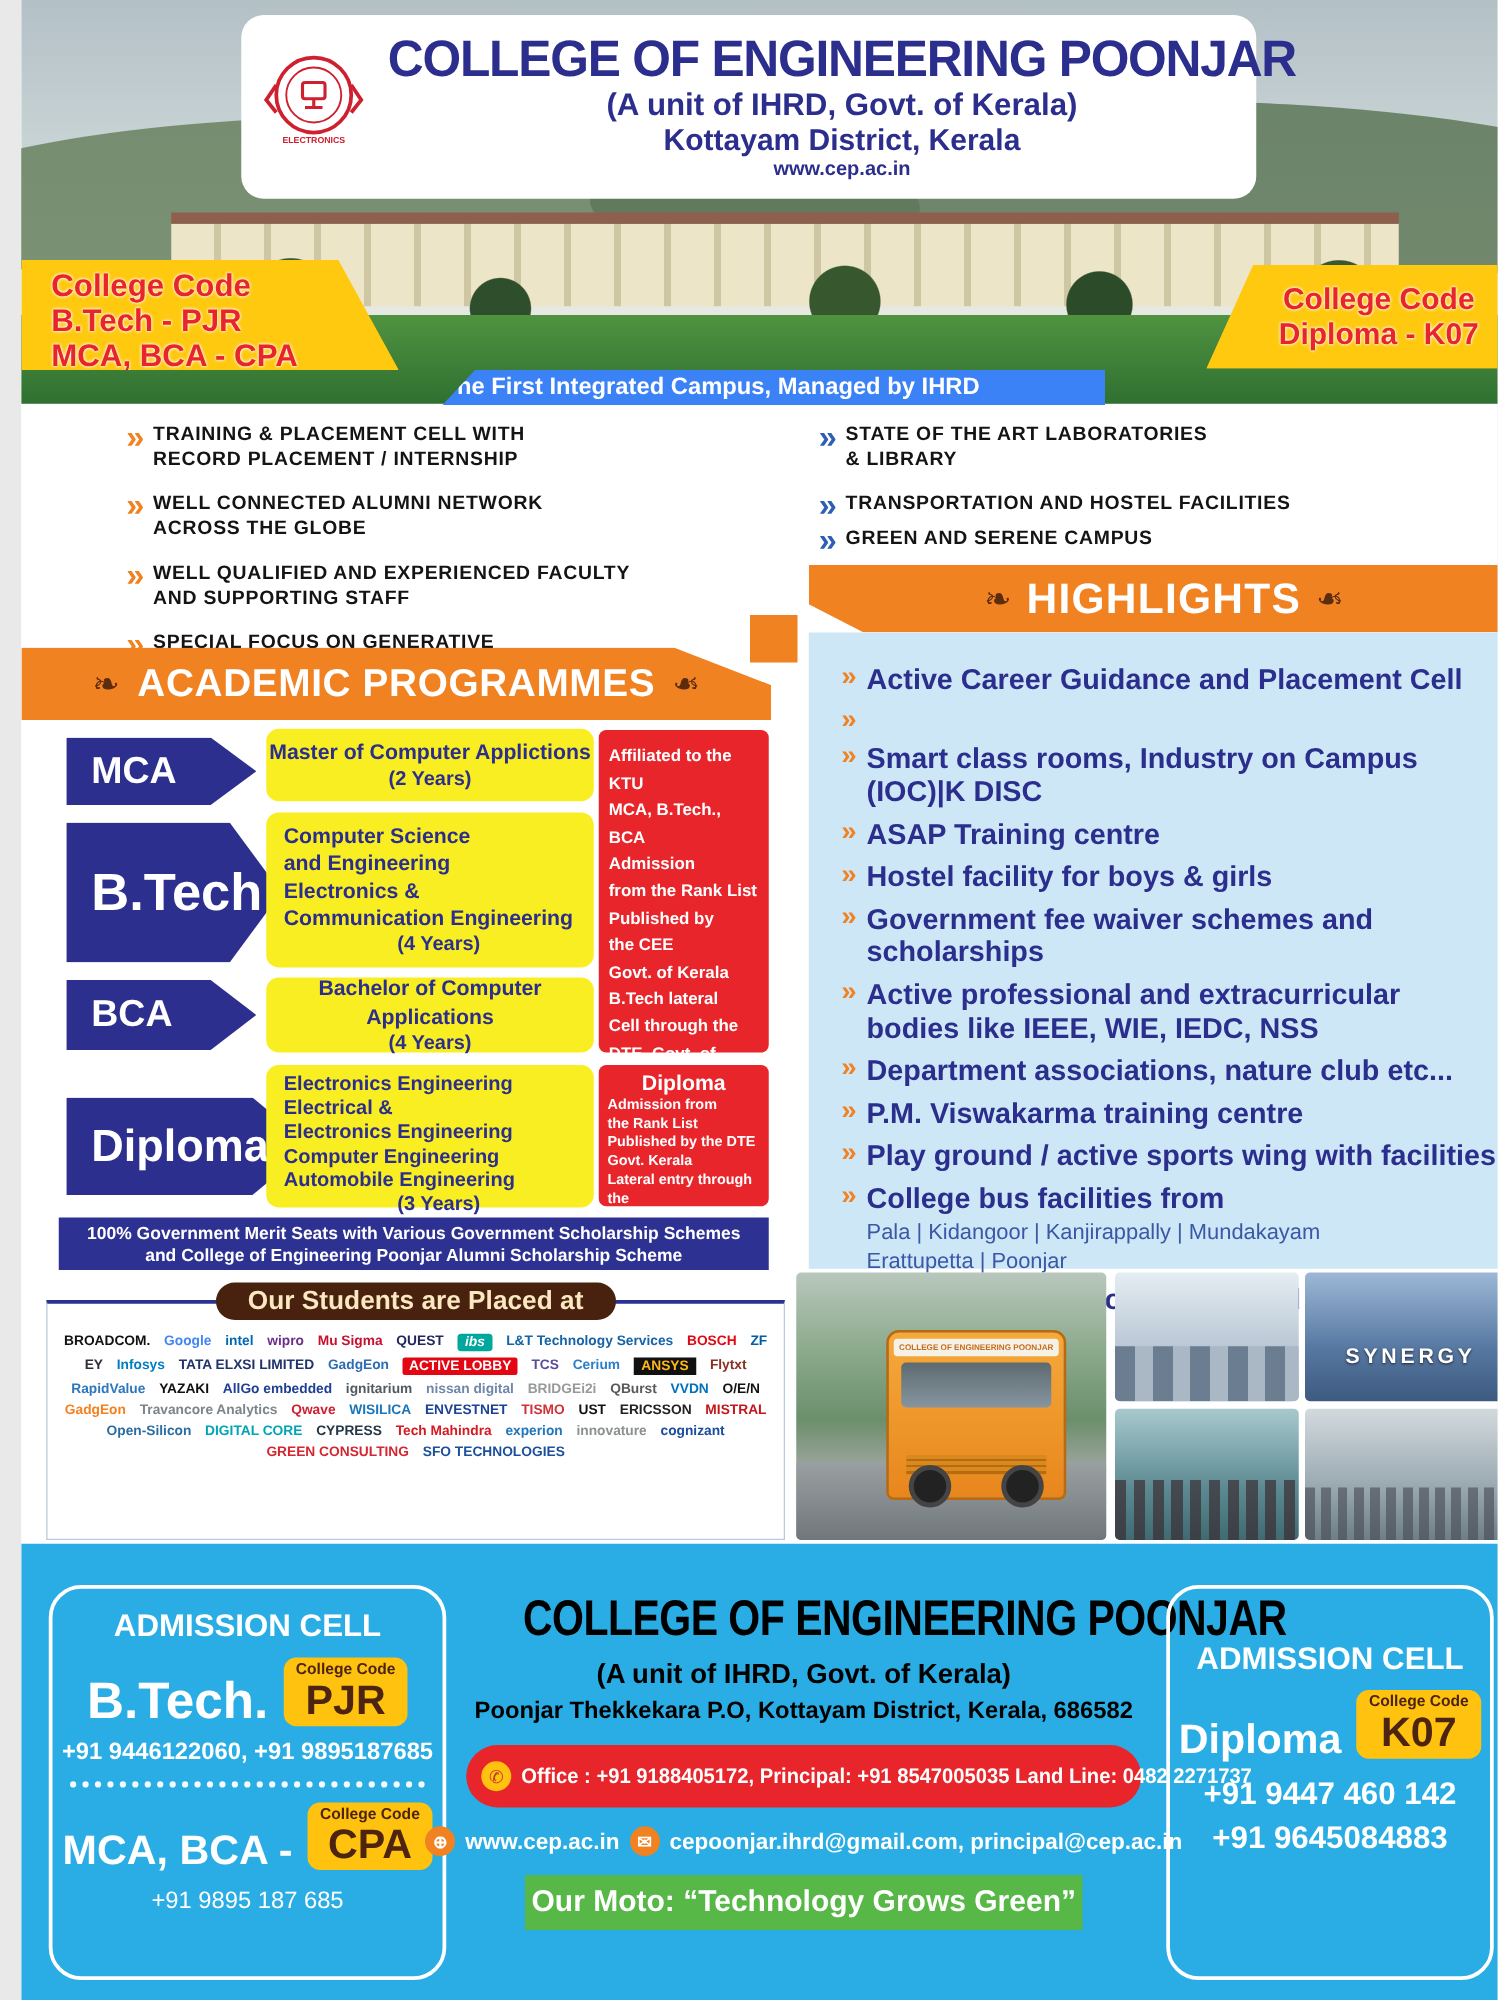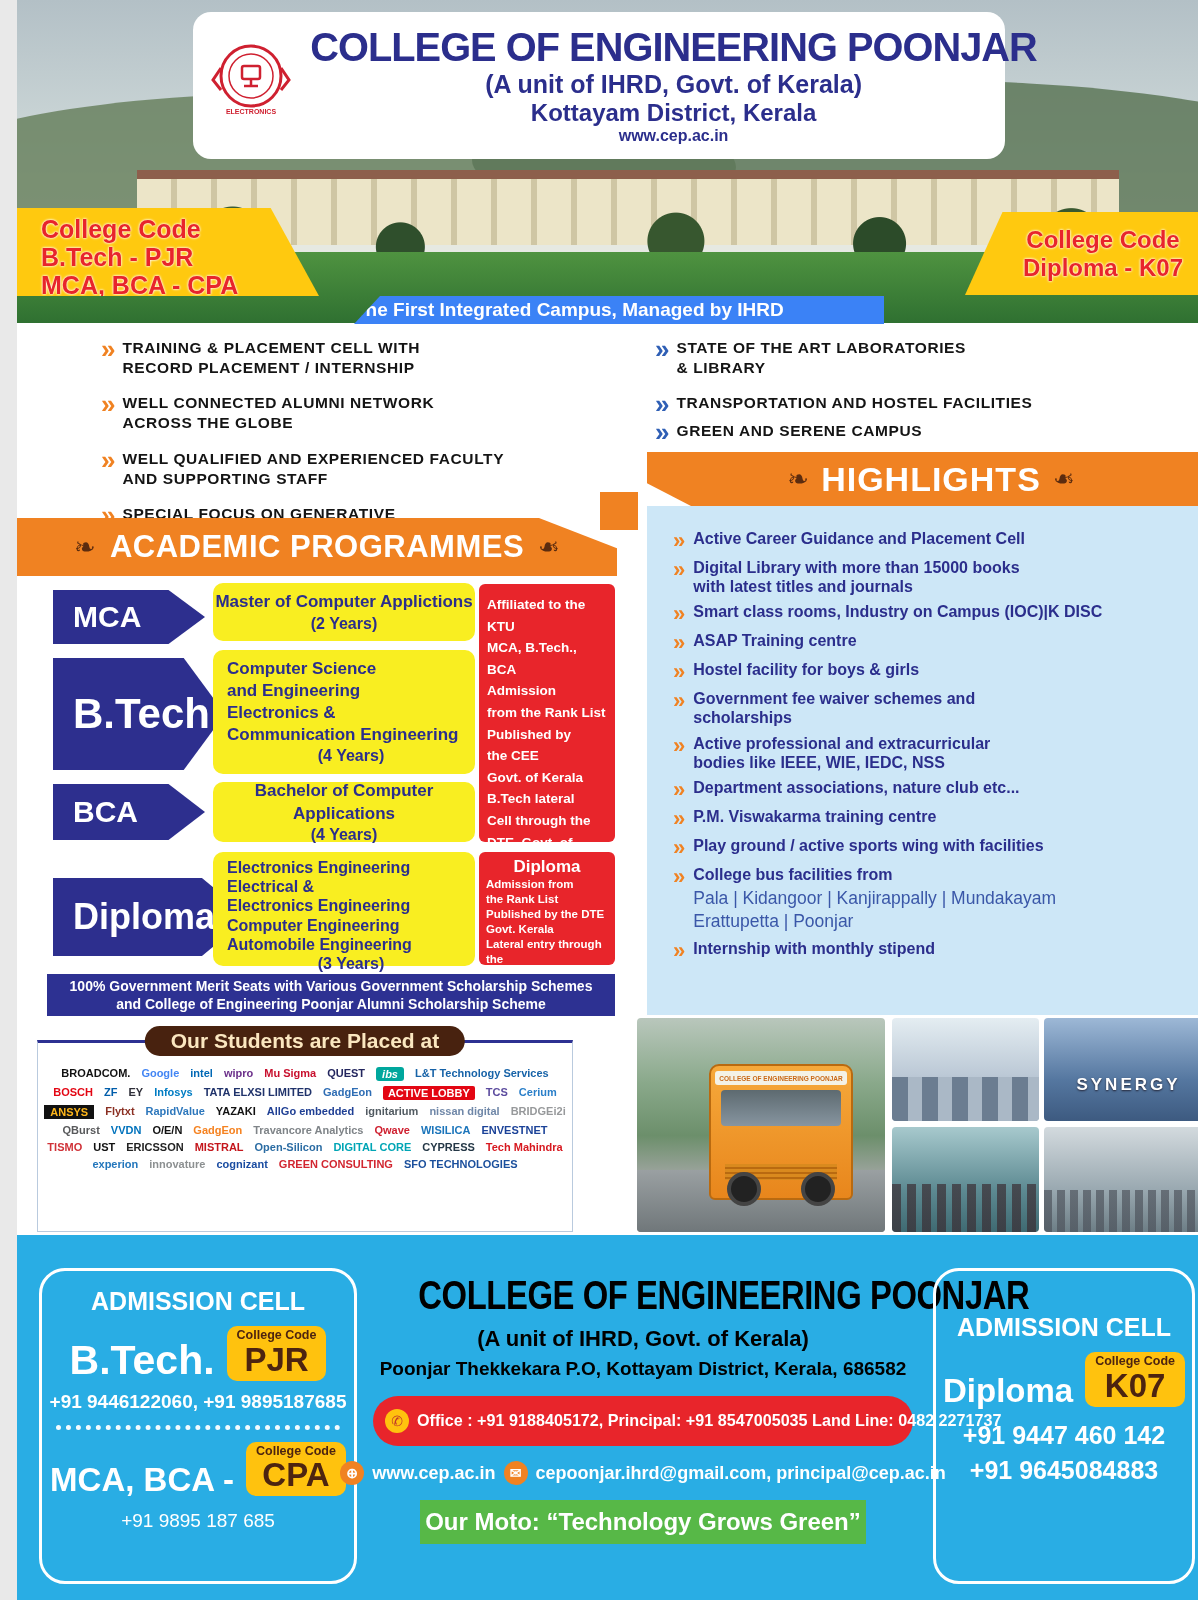--- a/index.html
+++ b/index.html
@@ -103,25 +103,25 @@
   
   .hl-bar{position:absolute;left:630px;top:452px;width:568px;height:54px;background:#f08222;
           clip-path:polygon(0 0,100% 0,100% 100%,44px 100%,0 58%);
           display:flex;align-items:center;justify-content:center;gap:12px;}
   .hl-bar .t{color:#fff;font-size:34px;font-weight:900;letter-spacing:1px;}
   .sq{position:absolute;left:583px;top:492px;width:38px;height:38px;background:#f08222;}
   .hl-panel{position:absolute;left:630px;top:506px;width:568px;height:509px;background:#cde7f7;
             padding:24px 8px 0 26px;box-sizing:border-box;}
   .hl{display:flex;gap:10px;margin-bottom:7px;}
   .hl .mark{color:#f08222;font-size:22px;font-weight:900;line-height:1;letter-spacing:-2px;flex:0 0 auto;}
-  .hl .txt{color:#2b2e8c;font-weight:800;font-size:16px;line-height:1.17;white-space:pre-line;}
+  .hl .txt{color:#2b2e8c;font-weight:800;font-size:23px;line-height:1.17;white-space:pre-line;}
   .hl .sub{color:#3a57a8;font-weight:500;font-size:17.5px;line-height:1.3;white-space:pre-line;margin-top:2px;}
 
   
-  .placed{position:absolute;left:20px;top:1040px;width:536px;height:192px;background:#fff;
+  .placed{position:absolute;left:20px;top:1040px;width:591px;height:192px;background:#fff;
           border:1px solid #b9cade;border-top:3px solid #2d3192;box-sizing:border-box;}
   .placed-pill{position:absolute;left:50%;top:-17px;transform:translateX(-50%);background:#48220f;
                color:#fbe7c0;font-weight:800;font-size:21px;padding:3px 26px;border-radius:17px;
                white-space:nowrap;}
   .logo-grid{display:flex;flex-wrap:wrap;align-items:flex-start;justify-content:center;gap:5px 11px;
              padding:24px 6px 4px;}
   .logo{font-weight:800;font-size:11px;color:#243a66;white-space:nowrap;}
   .logo:nth-child(1){color:#111}.logo:nth-child(2){color:#4285f4}.logo:nth-child(3){color:#0068b5}
   .logo:nth-child(4){color:#6b2f8a}.logo:nth-child(5){color:#c8102e}.logo:nth-child(6){color:#23265e}
   .logo:nth-child(7){background:#00a79d;color:#fff;padding:1px 6px;border-radius:3px;font-style:italic}
@@ -372,22 +372,20 @@
     <span class="t">HIGHLIGHTS</span>
     <span class="orn flip">❧</span>
   </div>
   <div class="hl-panel">
     <div class="hl">
         <span class="mark">»</span>
         <span class="txt">Active Career Guidance and Placement Cell</span>
       </div>
     <div class="hl">
         <span class="mark">»</span>
-        <span class="txt">Digital Library with more than 15000 books
-with latest titles and journals</span>
       </div>
     <div class="hl">
         <span class="mark">»</span>
         <span class="txt">Smart class rooms, Industry on Campus (IOC)|K DISC</span>
       </div>
     <div class="hl">
         <span class="mark">»</span>
         <span class="txt">ASAP Training  centre</span>
       </div>
     <div class="hl">

